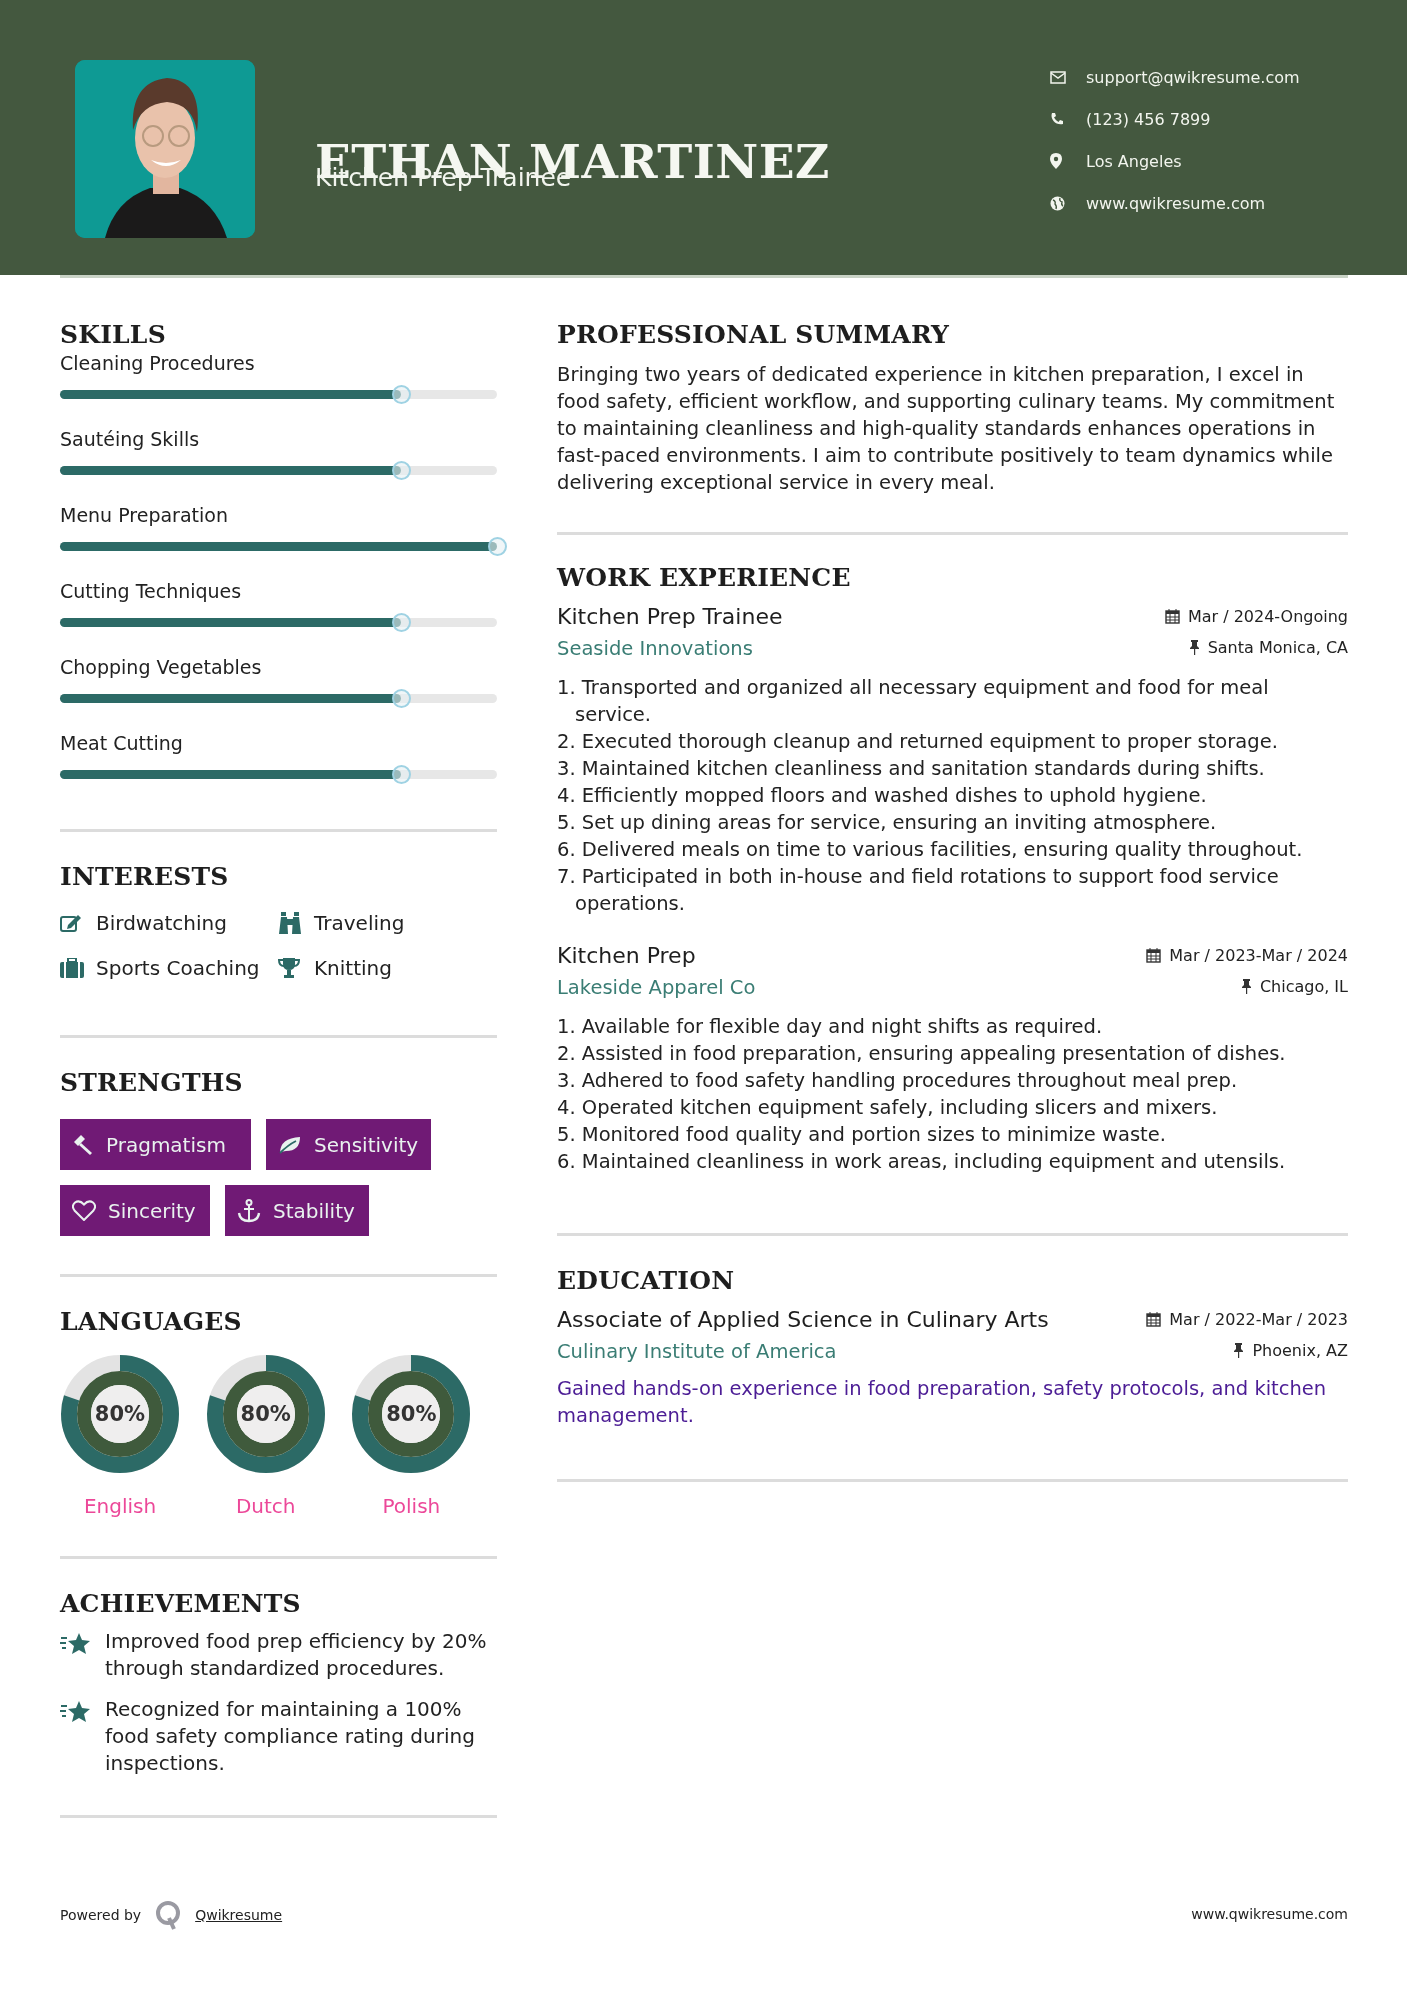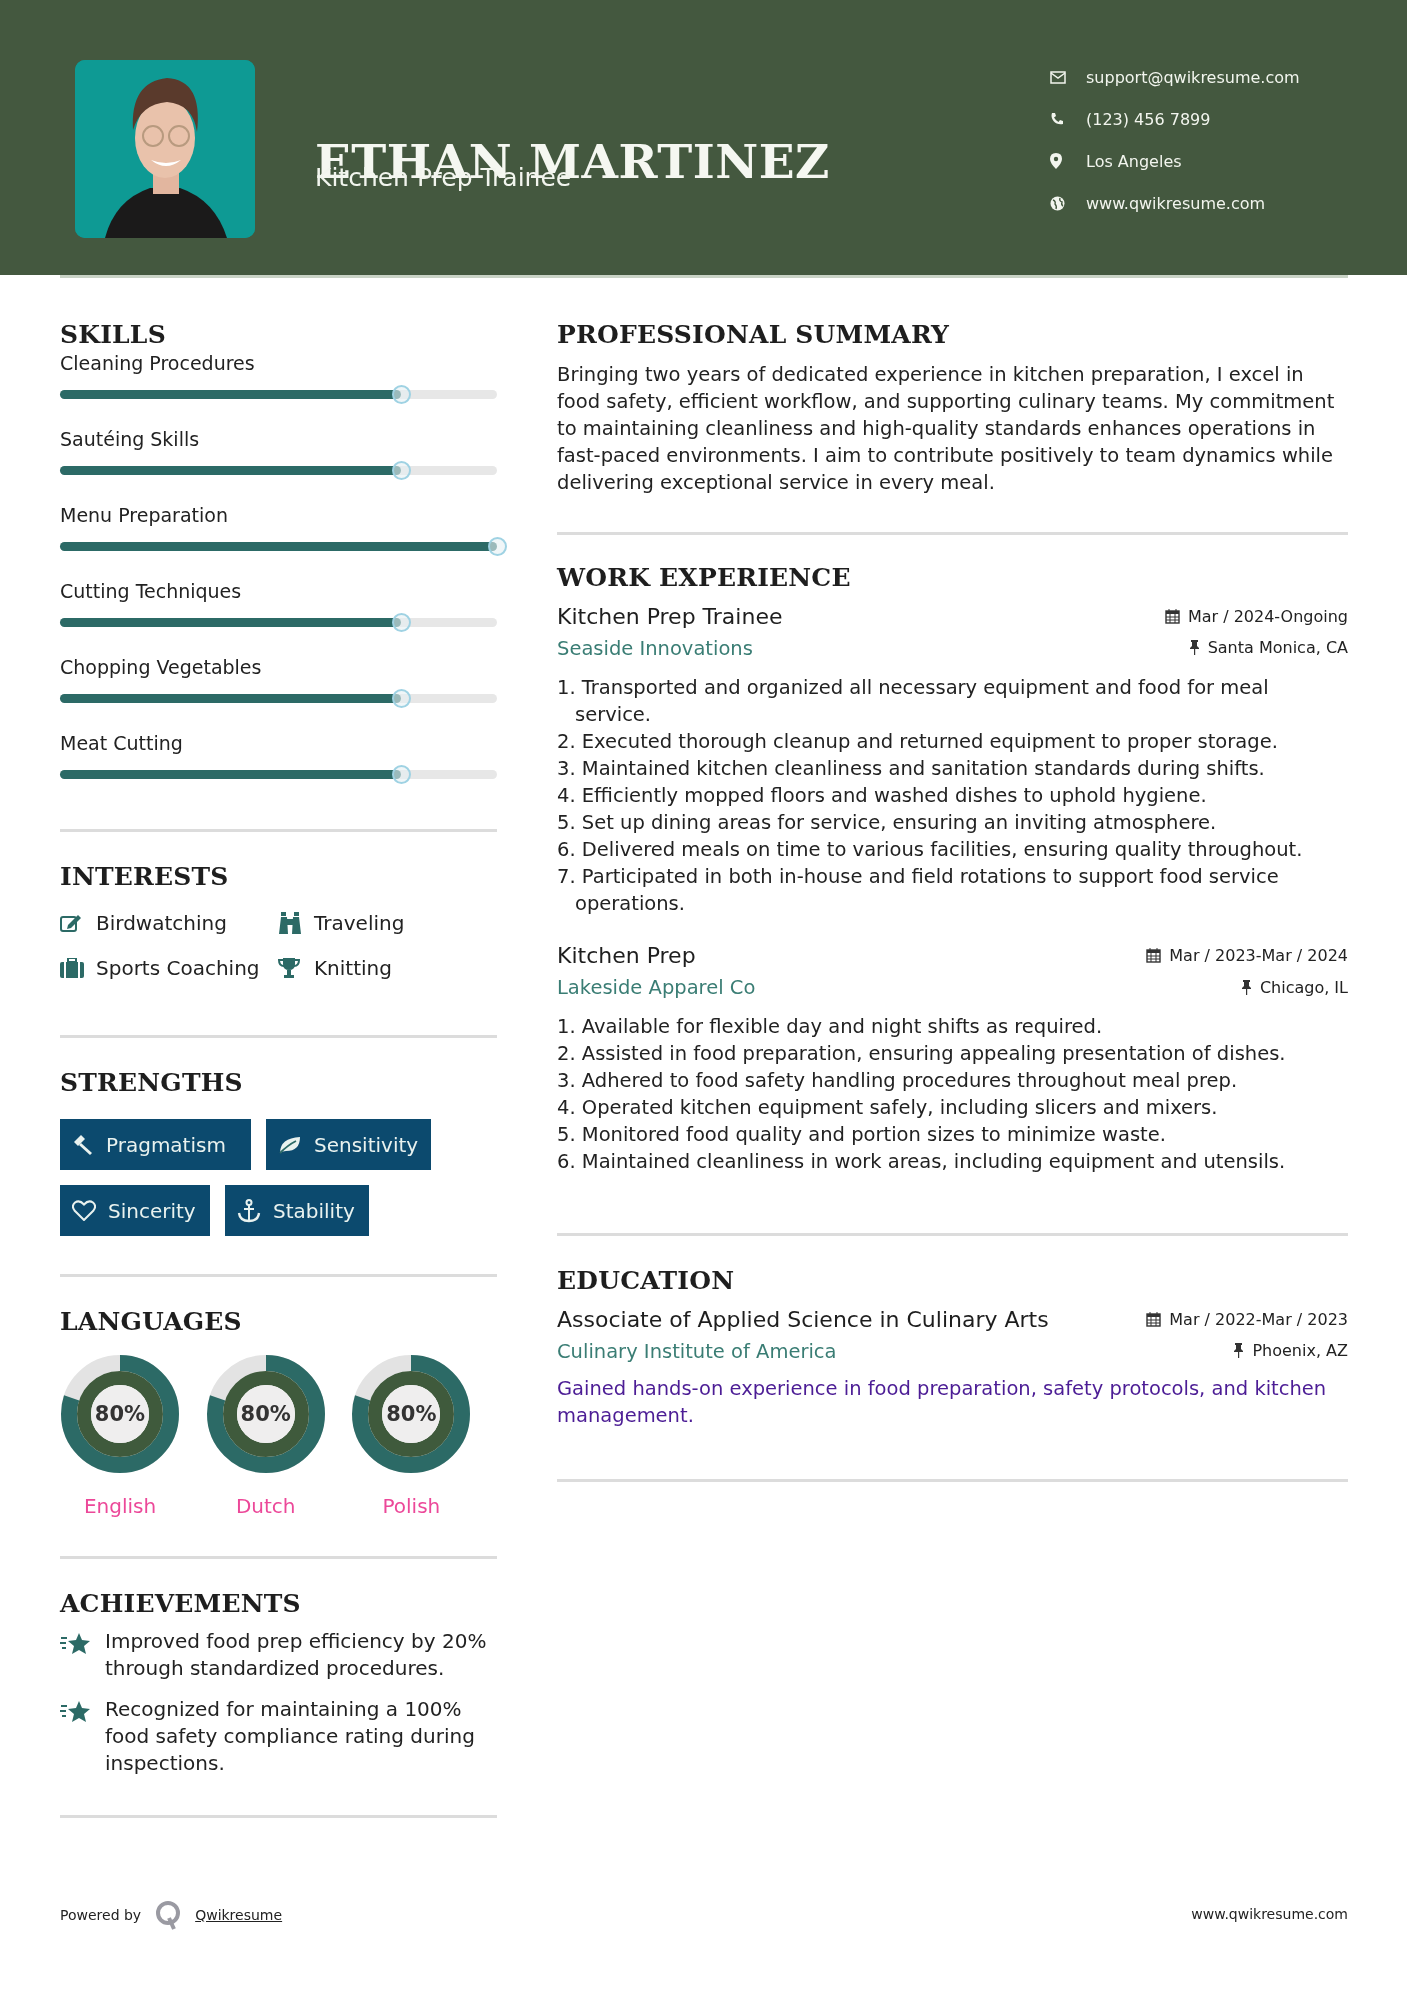--- a/index.html
+++ b/index.html
@@ -26,21 +26,21 @@
   .skill-label { font-size: 19px; color: #222; padding-top: 0; height: 32px; line-height: 28px; }
   .skill-track { position: absolute; left: 0; top: 41px; width: 437px; height: 9px; background: #e7e7e7; border-radius: 5px; }
   .skill-fill { position: absolute; left: 0; top: 0; height: 9px; background: #2c6a66; border-radius: 5px; }
   .skill-knob { position: absolute; top: -5px; width: 19px; height: 19px; margin-left: -9px; border-radius: 50%; border: 2px solid #9fd2e3; background: rgba(230,240,243,0.6); }
 
   .interest-grid { display: grid; grid-template-columns: 218px 200px; row-gap: 14px; margin-top: 16px; }
   .interest { display: flex; align-items: center; font-size: 20px; color: #222; height: 31px; }
   .interest .ico { width: 36px; color: #2c6a66; display: inline-flex; align-items: center; }
 
   .badges { display: flex; flex-wrap: wrap; gap: 15px 15px; margin-top: 22px; width: 437px; }
-  .badge { display: inline-flex; align-items: center; height: 51px; padding: 0 14px 0 12px; background: #0c4a6e; color: #e9f2ef; font-size: 20px; }
+  .badge { display: inline-flex; align-items: center; height: 51px; padding: 0 14px 0 12px; background: #701a75; color: #e9f2ef; font-size: 20px; }
   .badge .ico { margin-right: 12px; display: inline-flex; }
 
   .langs { display: flex; margin-top: 18px; }
   .lang { width: 146px; text-align: center; }
   .lang-ring { width: 120px; height: 120px; position: relative; }
   .lang-ring svg { width: 120px; height: 120px; }
   .lang-pct { position: absolute; left: 0; top: 0; width: 120px; height: 120px; display: flex; align-items: center; justify-content: center; font-size: 21px; font-weight: bold; color: #333; }
   .lang-name { width: 120px; font-size: 20px; color: #ec4899; margin-top: 20px; }
 
   .ach { display: flex; margin-top: 14px; }
@@ -388,21 +388,21 @@
           <span class="ico">
               <svg width="15" height="15" viewBox="0 0 15 15">
                 <rect x="1" y="2" width="13" height="12" fill="none" stroke="#333" stroke-width="1.4"></rect>
                 <rect x="1" y="2" width="13" height="3" fill="#333"></rect>
                 <path d="M4 0 V3 M11 0 V3 M1 8 H14 M1 11 H14 M5 5 V14 M10 5 V14" stroke="#333" stroke-width="1"></path>
               </svg>
             </span>
           <span>Mar / 2023-Mar / 2024</span>
         </div>
       </div>
-      <div class="job-row" style="margin-top:8px;align-items:center;">
+      <div class="job-row" style="margin-top:8px;">
         <div class="job-company">Lakeside Apparel Co</div>
         <div class="job-meta">
           <span class="ico">
               <svg width="11" height="15" viewBox="0 0 11 15">
                 <path d="M2 0 H9 V2 H8 V6 L10 8 V9 H1 V8 L3 6 V2 H2 Z" fill="#333"></path>
                 <rect x="5" y="9" width="1.2" height="6" fill="#333"></rect>
               </svg>
             </span>
           <span>Chicago, IL</span>
         </div>

